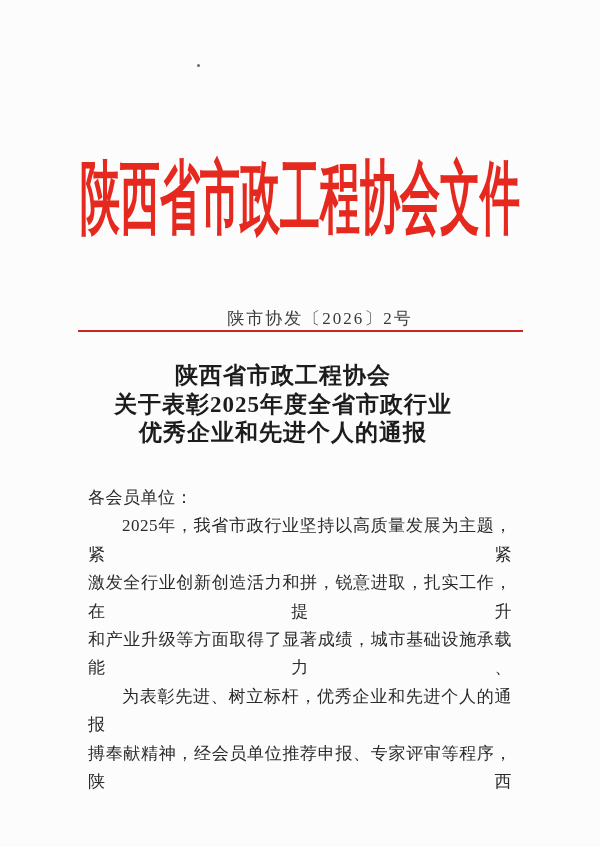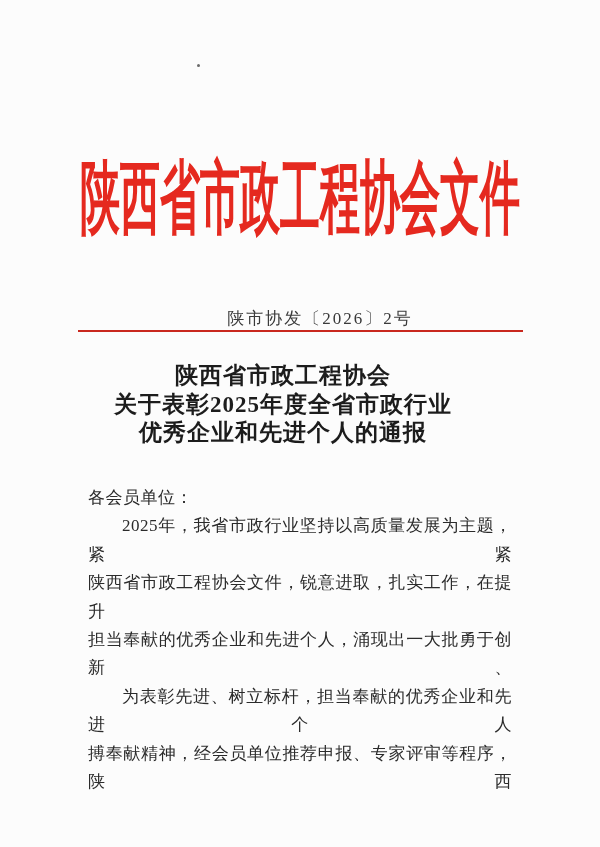--- a/index.html
+++ b/index.html
@@ -84,20 +84,20 @@
 
   <div class="doc-title">
     <div>陕西省市政工程协会</div>
     <div>关于表彰2025年度全省市政行业</div>
     <div>优秀企业和先进个人的通报</div>
   </div>
 
   <div class="body-text">
     <div class="line">各会员单位：</div>
     <div class="line just indent">2025年，我省市政行业坚持以高质量发展为主题，紧紧</div>
-    <div class="line just">陕西省市政工程协会文件，锐意进取，扎实工作，在提升</div>
-    <div class="line just">担当奉献的优秀企业和先进个人，涌现出一大批勇于创新、</div>
-    <div class="line just indent">为表彰先进、树立标杆，担当奉献的优秀企业和先进个人</div>
+    <div class="line just">激发全行业创新创造活力和拼，锐意进取，扎实工作，在提升</div>
+    <div class="line just">和产业升级等方面取得了显著成绩，城市基础设施承载能力、</div>
+    <div class="line just indent">为表彰先进、树立标杆，优秀企业和先进个人的通报</div>
     <div class="line just">搏奉献精神，经会员单位推荐申报、专家评审等程序，陕西</div>
 
   </div>
 
 </div>
 
 </body></html>

